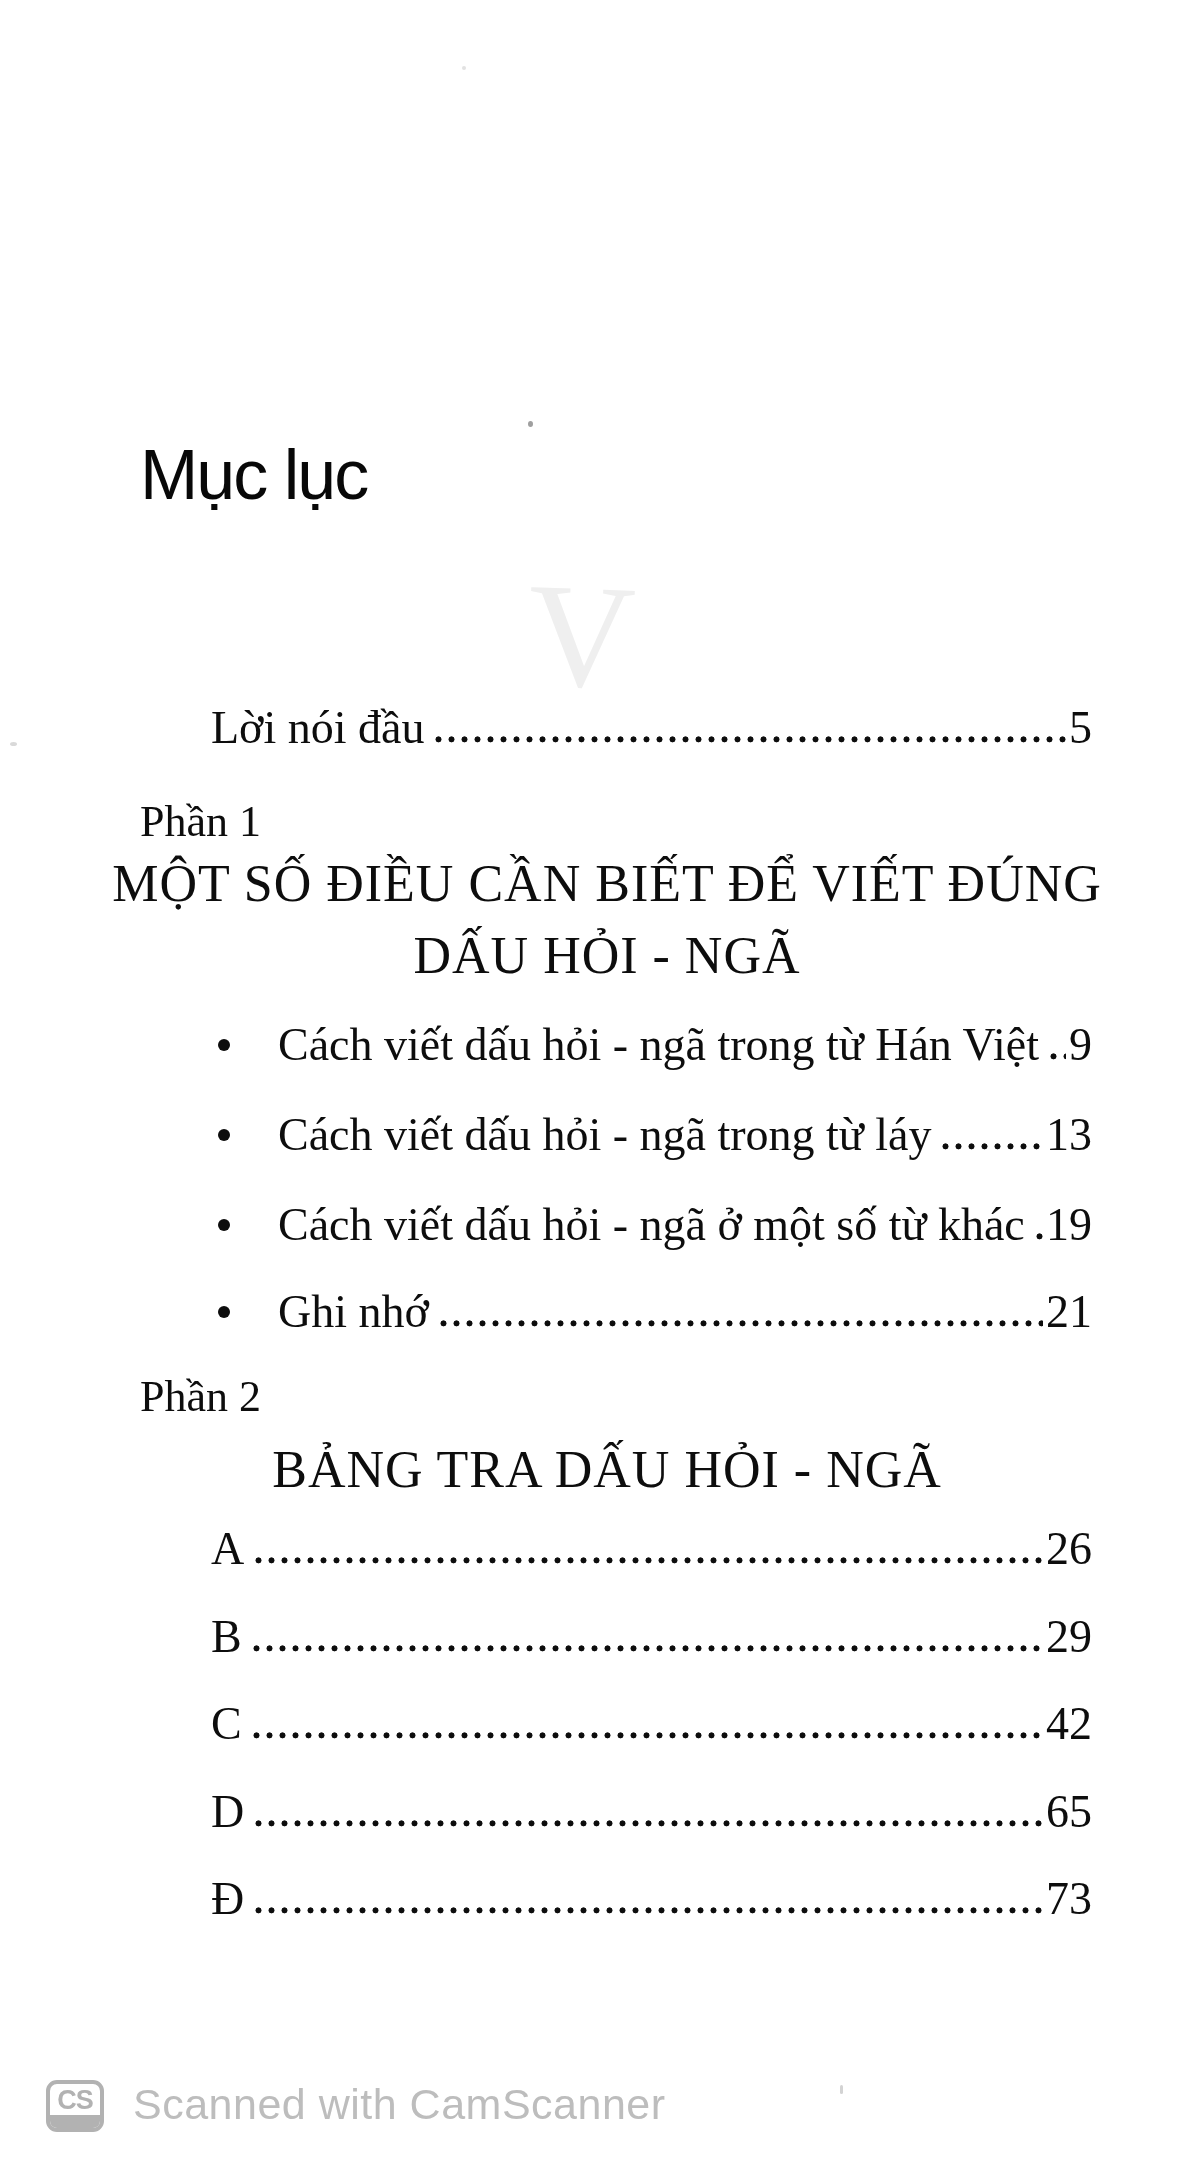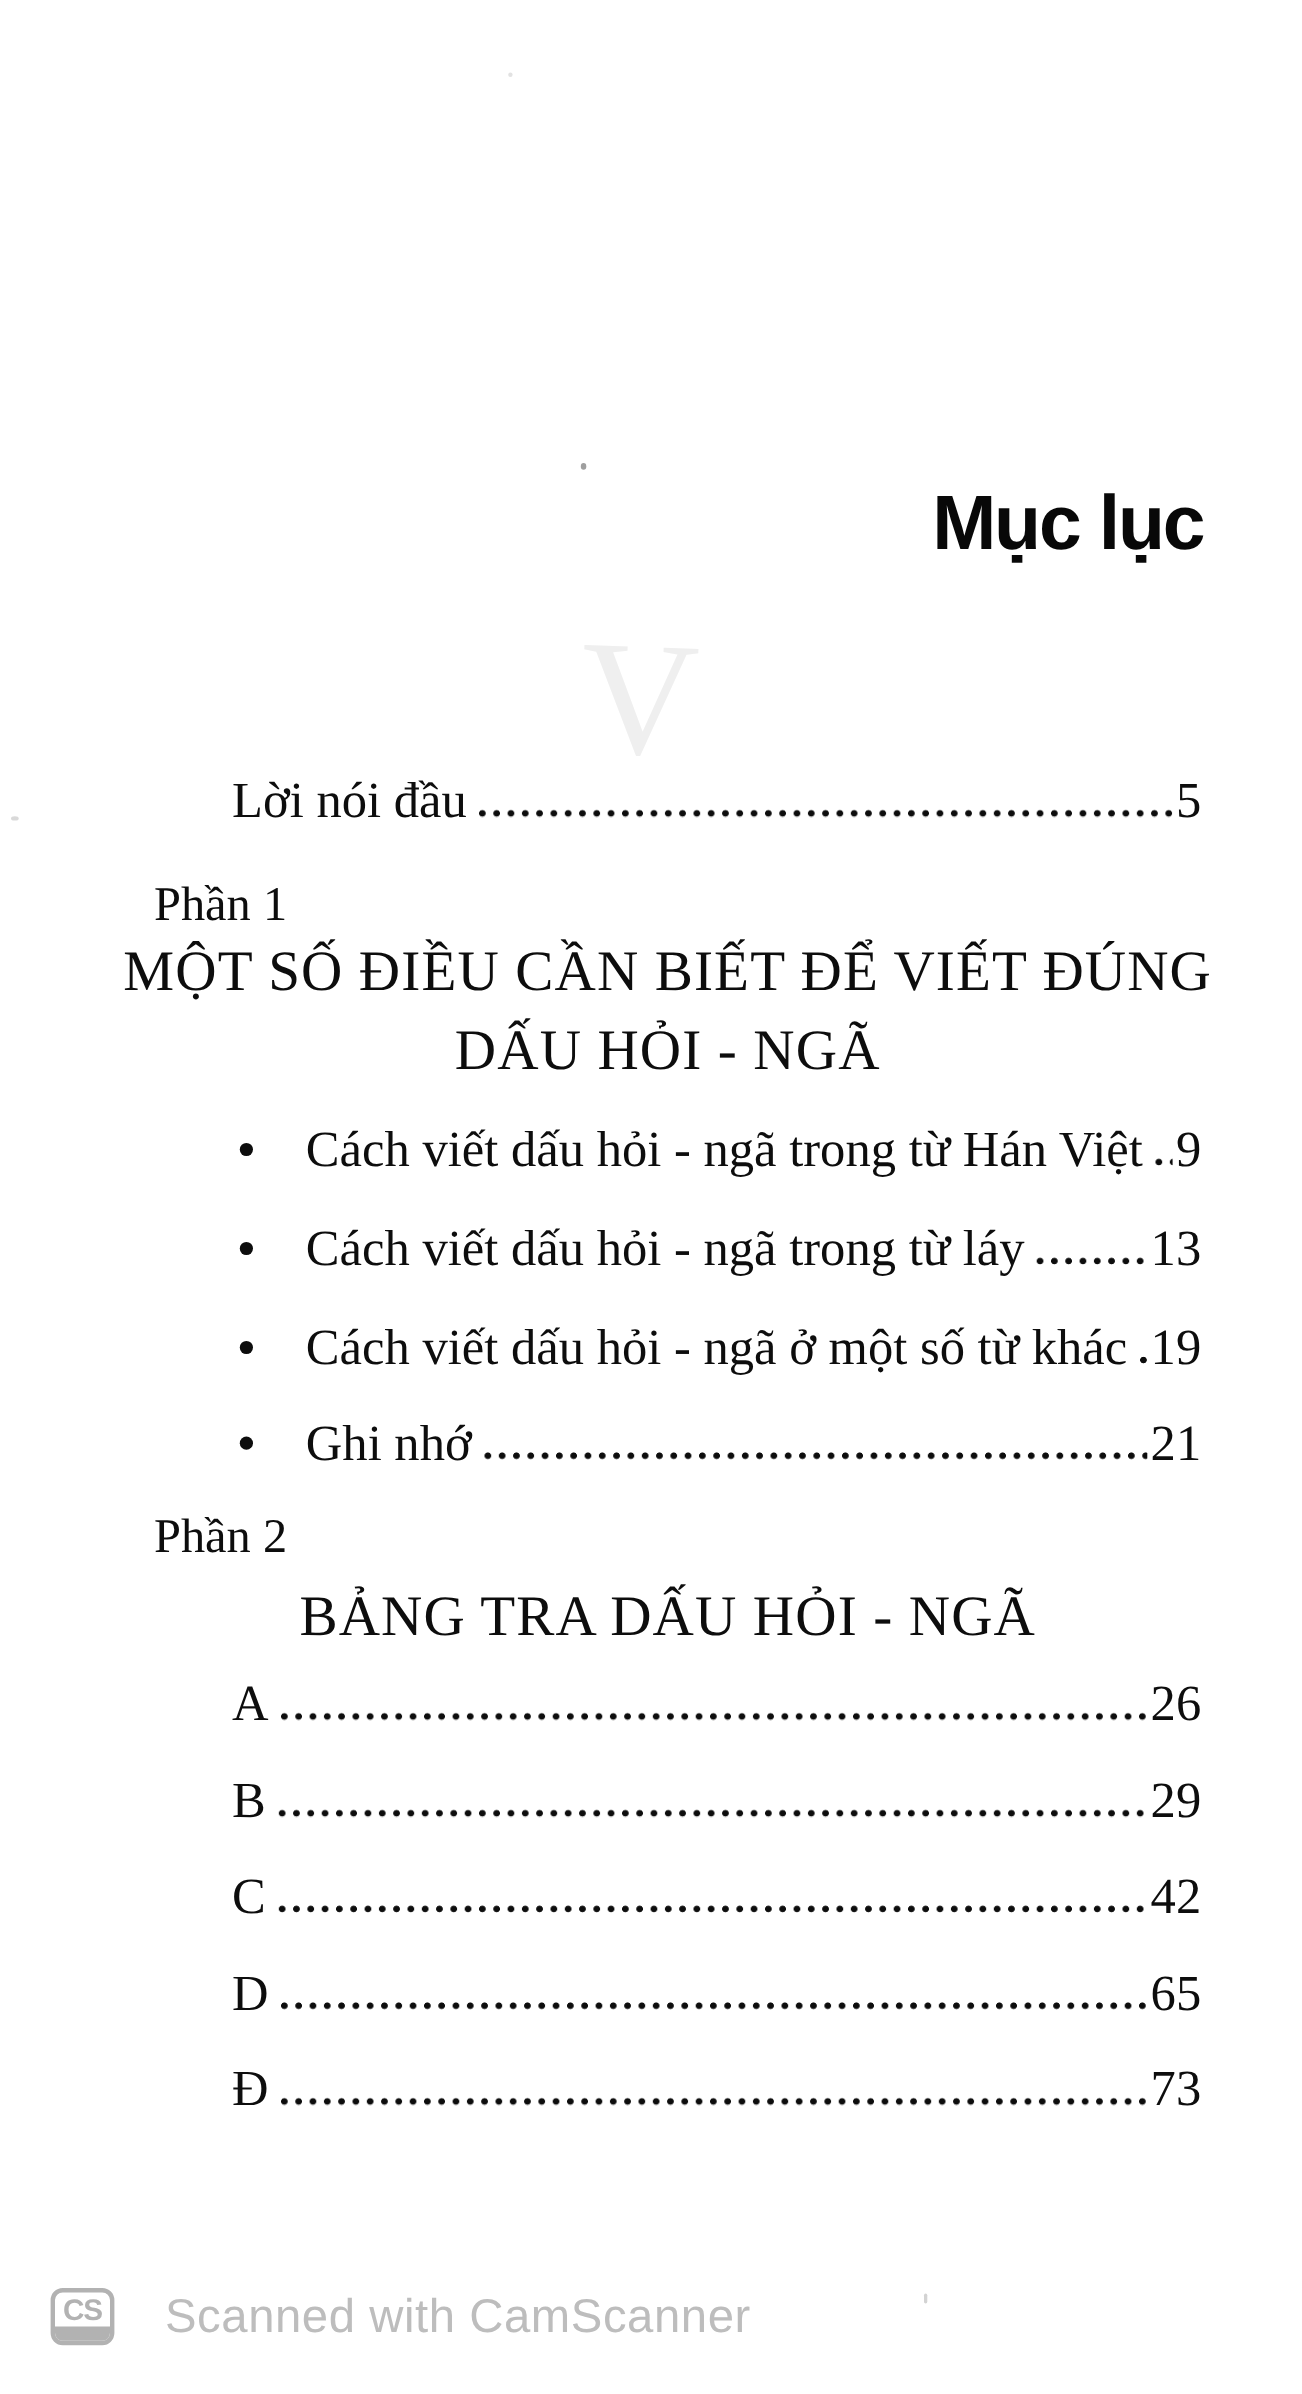--- a/index.html
+++ b/index.html
@@ -10,23 +10,23 @@
     background: #ffffff;
     overflow: hidden;
     font-family: "Liberation Serif", serif;
     color: #0d0d0d;
   }
 
   
   .doc-title {
     position: absolute;
     top: 440px; left: 140px; right: 90px;
-    text-align: right;
+    text-align: left;
     font-family: "Liberation Sans", sans-serif;
-    font-weight: 700;
+    font-weight: 400;
     font-size: 70px;
     letter-spacing: -2px;
     line-height: 1;
     color: #080808;
   }
 
   
   .ghost-glyph {
     position: absolute;
     top: 562px; left: 528px;
@@ -106,22 +106,21 @@
   .row-B { top: 1614px; }
   .row-C { top: 1701px; }
   .row-D { top: 1789px; }
   .row-DD { top: 1876px; }
 
   
   .footer {
     position: absolute;
     top: 2080px; left: 46px;
     display: flex;
-    align-items: center;
-    gap: 17px;
+    align-items: flex-start;
   }
   .cs-badge {
     position: relative;
     width: 50px; height: 44px;
     border: 4px solid #b2b2b2;
     border-radius: 11px;
     background: #ffffff;
     flex: 0 0 auto;
   }
   .cs-badge .cs-text {

